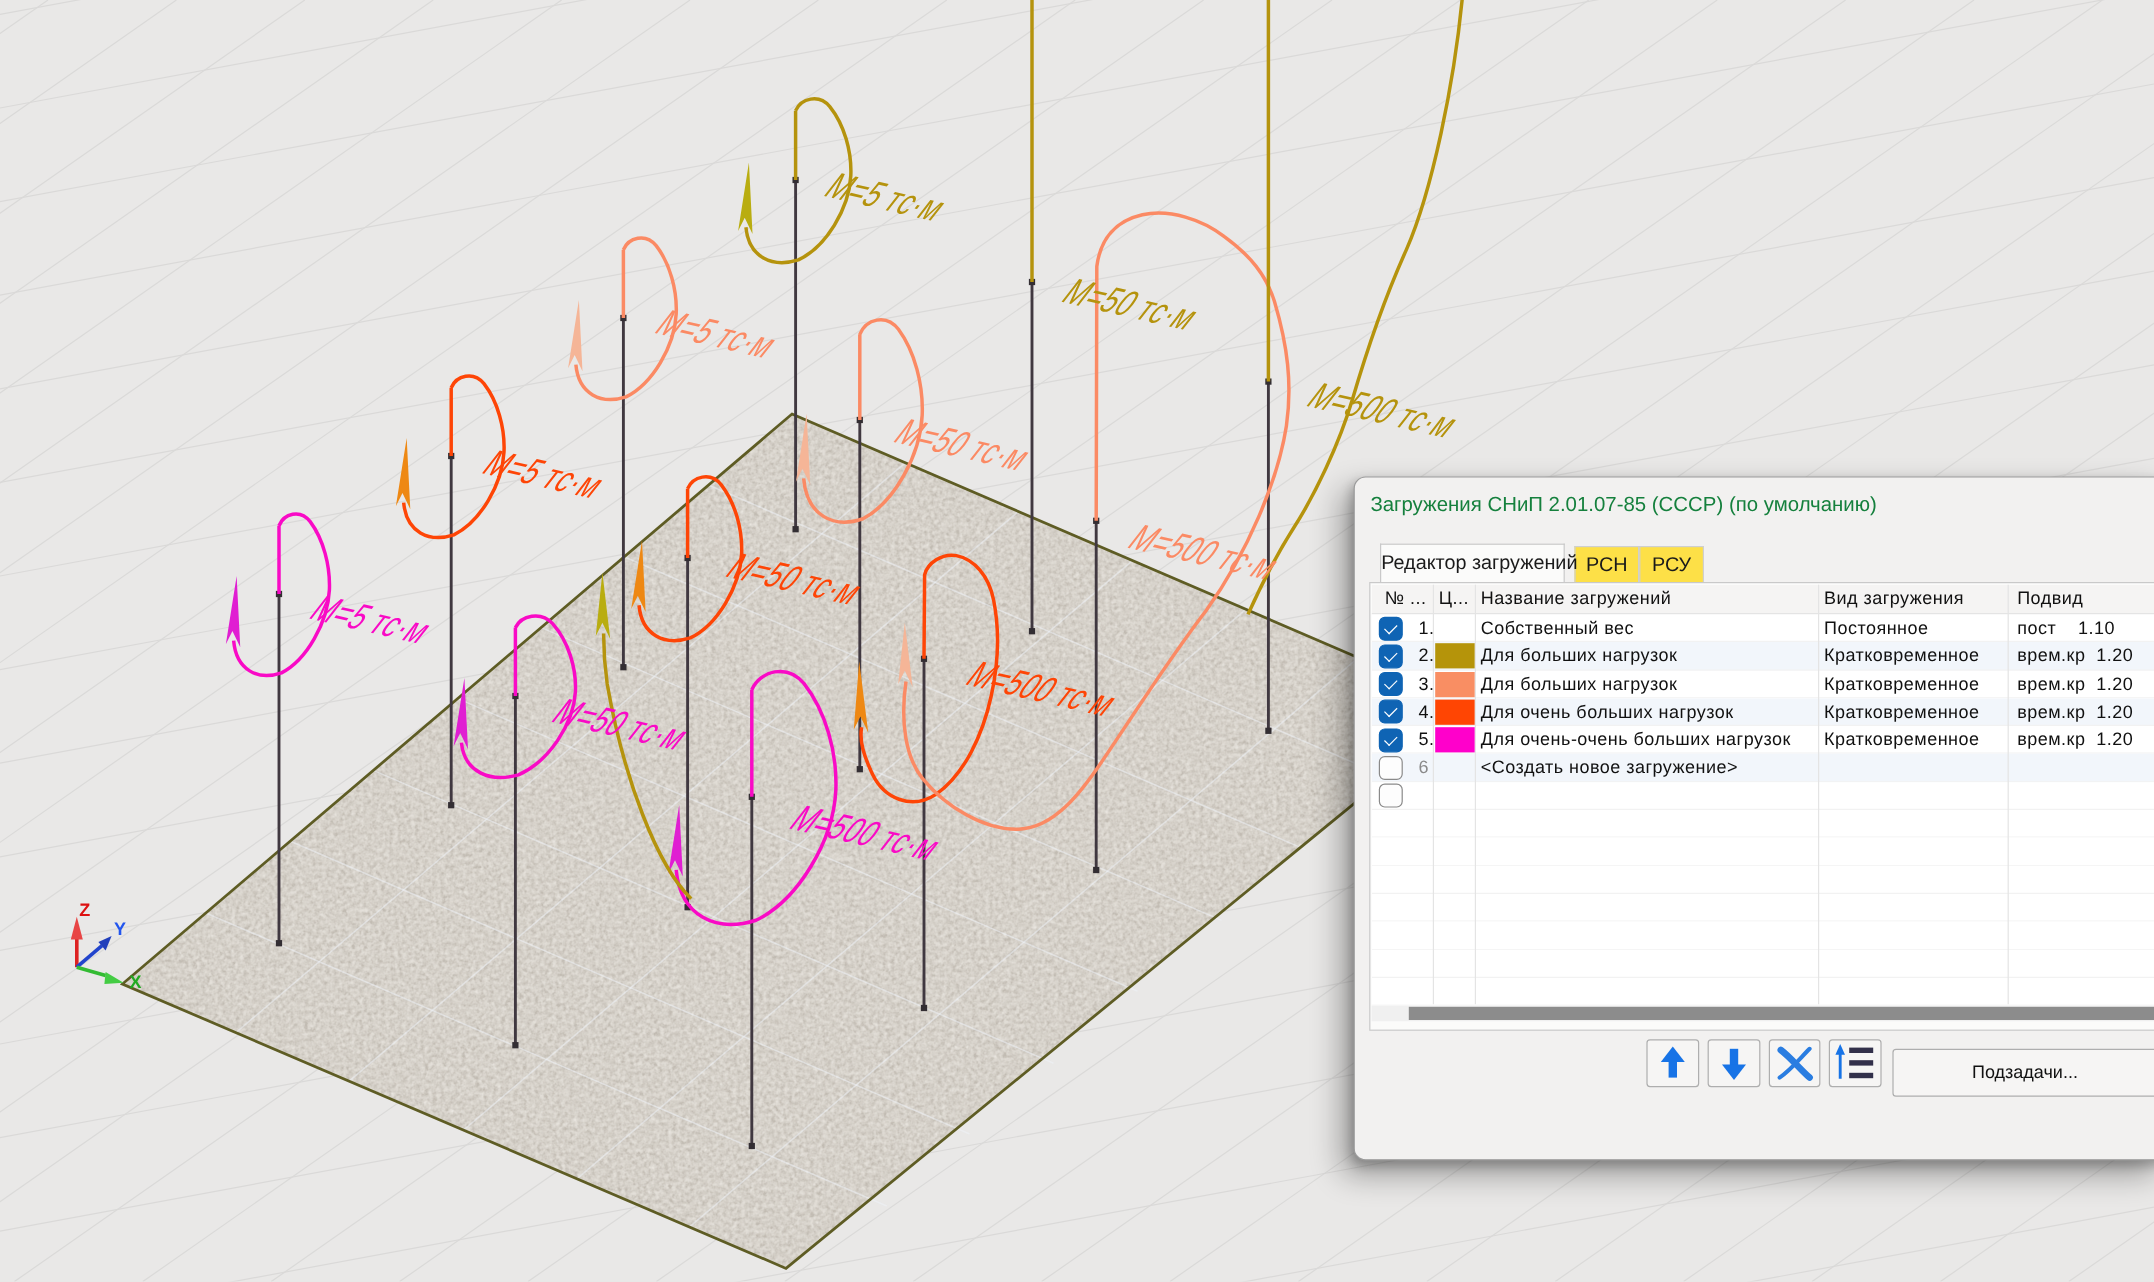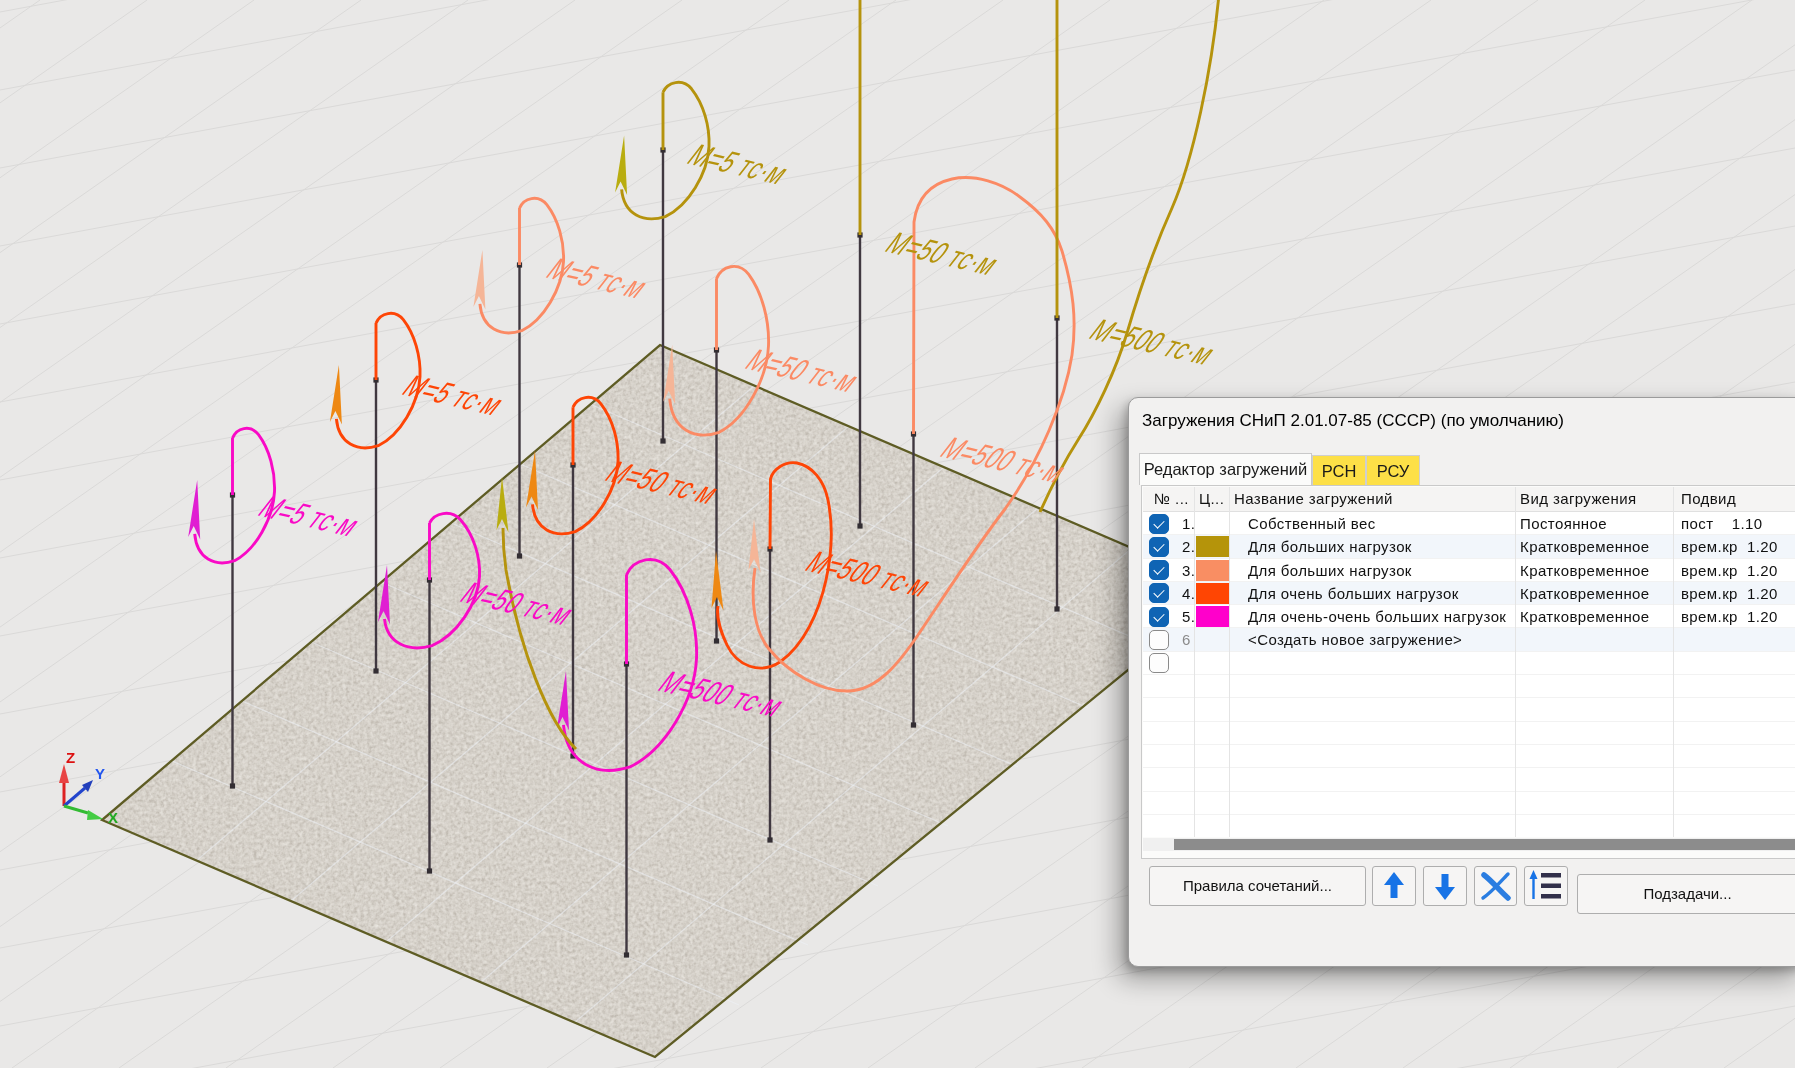--- a/index.html
+++ b/index.html
@@ -1,40 +1,40 @@
 <!DOCTYPE html>
 <html><head><meta charset="utf-8">
 <style>
 html,body{margin:0;padding:0;width:1795px;height:1068px;overflow:hidden;
  font-family:"Liberation Sans",sans-serif;background:#e9e8e7;}
 #stage{position:relative;width:1795px;height:1068px;overflow:hidden;}
 #scene{position:absolute;left:0;top:0;}
 #dlg{position:absolute;left:1128px;top:397px;width:680px;height:570px;
  background:#f2f1f0;border:1.5px solid #9b9b9b;border-radius:10px;
  box-shadow:-10px 12px 26px rgba(0,0,0,0.33),-2px 4px 9px rgba(0,0,0,0.22);box-sizing:border-box;}
-#dlg .title{position:absolute;left:13px;top:13px;font-size:17px;color:#000000;white-space:nowrap;}
+#dlg .title{position:absolute;left:13px;top:13px;font-size:17px;color:#15803d;white-space:nowrap;}
 .tab{position:absolute;top:55px;height:32px;box-sizing:border-box;font-size:16.5px;color:#1a1a1a;
  padding:6px 0 0 0;text-align:center;white-space:nowrap;}
 .tab.active{background:#fbfbfa;border:1px solid #c9c9c9;border-bottom:none;z-index:3;}
 .tab.rest{background:#fde047;border:1px solid #cfcfcf;border-bottom:none;top:57px;height:30px;}
 .page{position:absolute;left:12px;top:87px;right:-2px;height:374px;background:#fbfbfa;
  border:1px solid #c9c9c9;box-sizing:border-box;}
 .tablewrap{position:absolute;left:1px;top:1px;right:0;height:350px;background:#fff;overflow:hidden;}
 .thead{position:relative;height:24px;background:#f5f4f3;border-bottom:1px solid #e0e0e0;font-size:15px;color:#111;letter-spacing:0.4px;}
 .thead span{position:absolute;top:3px;}
 .trow{position:relative;height:23.3px;font-size:15px;color:#111;box-shadow:inset 0 -1px #f2f2f2;letter-spacing:0.4px;}
 .chk{position:absolute;left:5.5px;top:1.5px;width:20px;height:20px;border-radius:5px;
  border:1px solid #8a8a8a;background:#fdfdfd;box-sizing:border-box;}
 .chk.on{background:#0f64b4;border-color:#0f64b4;}
 .chk.on::after{content:'';position:absolute;left:4.5px;top:5px;width:9px;height:5px;
  border-left:1.8px solid #fff;border-bottom:1.8px solid #fff;transform:rotate(-45deg);}
 .num{position:absolute;left:33px;width:26px;top:3px;padding-left:6px;}
 .num.gray{color:#8a8a8a;}
 .sw{position:absolute;left:53px;top:1px;width:33px;height:21px;}
-.name{position:absolute;left:105px;top:3px;white-space:nowrap;}
+.name{position:absolute;left:91px;top:3px;white-space:nowrap;}
 .vid{position:absolute;left:377px;top:3px;white-space:nowrap;text-align:center;}
 .pod{position:absolute;left:538px;top:3px;}
 .vline{position:absolute;top:0;bottom:0;width:1px;background:#e4e4e4;z-index:5;}
 .hscroll{position:absolute;left:1px;right:0;top:352px;height:13px;background:#f0f0f0;}
 .hthumb{position:absolute;left:31px;top:1px;height:11px;right:0;background:#8c8c8c;}
 .btn{position:absolute;height:40px;background:#f6f5f4;border:1px solid #aeaeae;border-radius:3px;
  box-sizing:border-box;font-size:15px;color:#111;text-align:center;line-height:38px;}
 </style></head>
 <body>
 <div id="stage">
@@ -205,21 +205,21 @@
         <line x1="64" y1="806" x2="85" y2="788" stroke="#2244cc" stroke-width="3"></line>
         <polygon points="93,780 82,785 88,792" fill="#223fbb"></polygon>
         <text x="95" y="779" fill="#2255ee" font-size="15" font-weight="bold" font-family="Liberation Sans, sans-serif">Y</text>
         <line x1="64" y1="806" x2="88" y2="813" stroke="#33bb33" stroke-width="3"></line>
         <polygon points="103,819 88,810 87,820" fill="#44cc44"></polygon>
         <text x="108" y="823" fill="#22aa22" font-size="15" font-weight="bold" font-family="Liberation Sans, sans-serif">X</text>
       </svg></div>
 
 <div id="dlg">
   <div class="title">Загружения СНиП 2.01.07-85 (СССР) (по умолчанию)</div>
-  <div class="tab active" style="left:10px;width:173px;">Редактор загружений</div>
+  <div class="tab active" style="left:21px;width:154px;">Редактор загружений</div>
   <div class="tab rest" style="left:183px;width:54px;">РСН</div>
   <div class="tab rest" style="left:237px;width:54px;">РСУ</div>
   <div class="page">
     <div class="tablewrap">
       <div class="thead">
         <span style="left:11px">№ ...</span>
             <span style="left:56px">Ц...</span>
         <span style="left:91px">Название загружений</span>
         <span style="left:377px">Вид загружения</span>
         <span style="left:538px">Подвид</span>
@@ -281,21 +281,20 @@
           <div class="trow" style="background:#ffffff"></div>
       <div class="vline" style="left:51px"></div>
       <div class="vline" style="left:86px"></div>
       <div class="vline" style="left:372px"></div>
       <div class="vline" style="left:530px"></div>
     </div>
     <div class="hscroll">
           <div class="hthumb"></div>
         </div>
   </div>
-  <div class="btn" style="left:20px;top:468px;width:217px;">Правила сочетаний...</div>
   <div class="btn" style="left:243px;top:468px;width:44px;">
     <svg width="42" height="38" viewBox="0 0 42 38">
           <g fill="#1773e6">
             <rect x="17.5" y="16" width="7" height="15"></rect>
             <polygon points="21,5 11,18 31,18"></polygon>
           </g>
         </svg>
   </div>
   <div class="btn" style="left:294px;top:468px;width:44px;">
     <svg width="42" height="38" viewBox="0 0 42 38">

